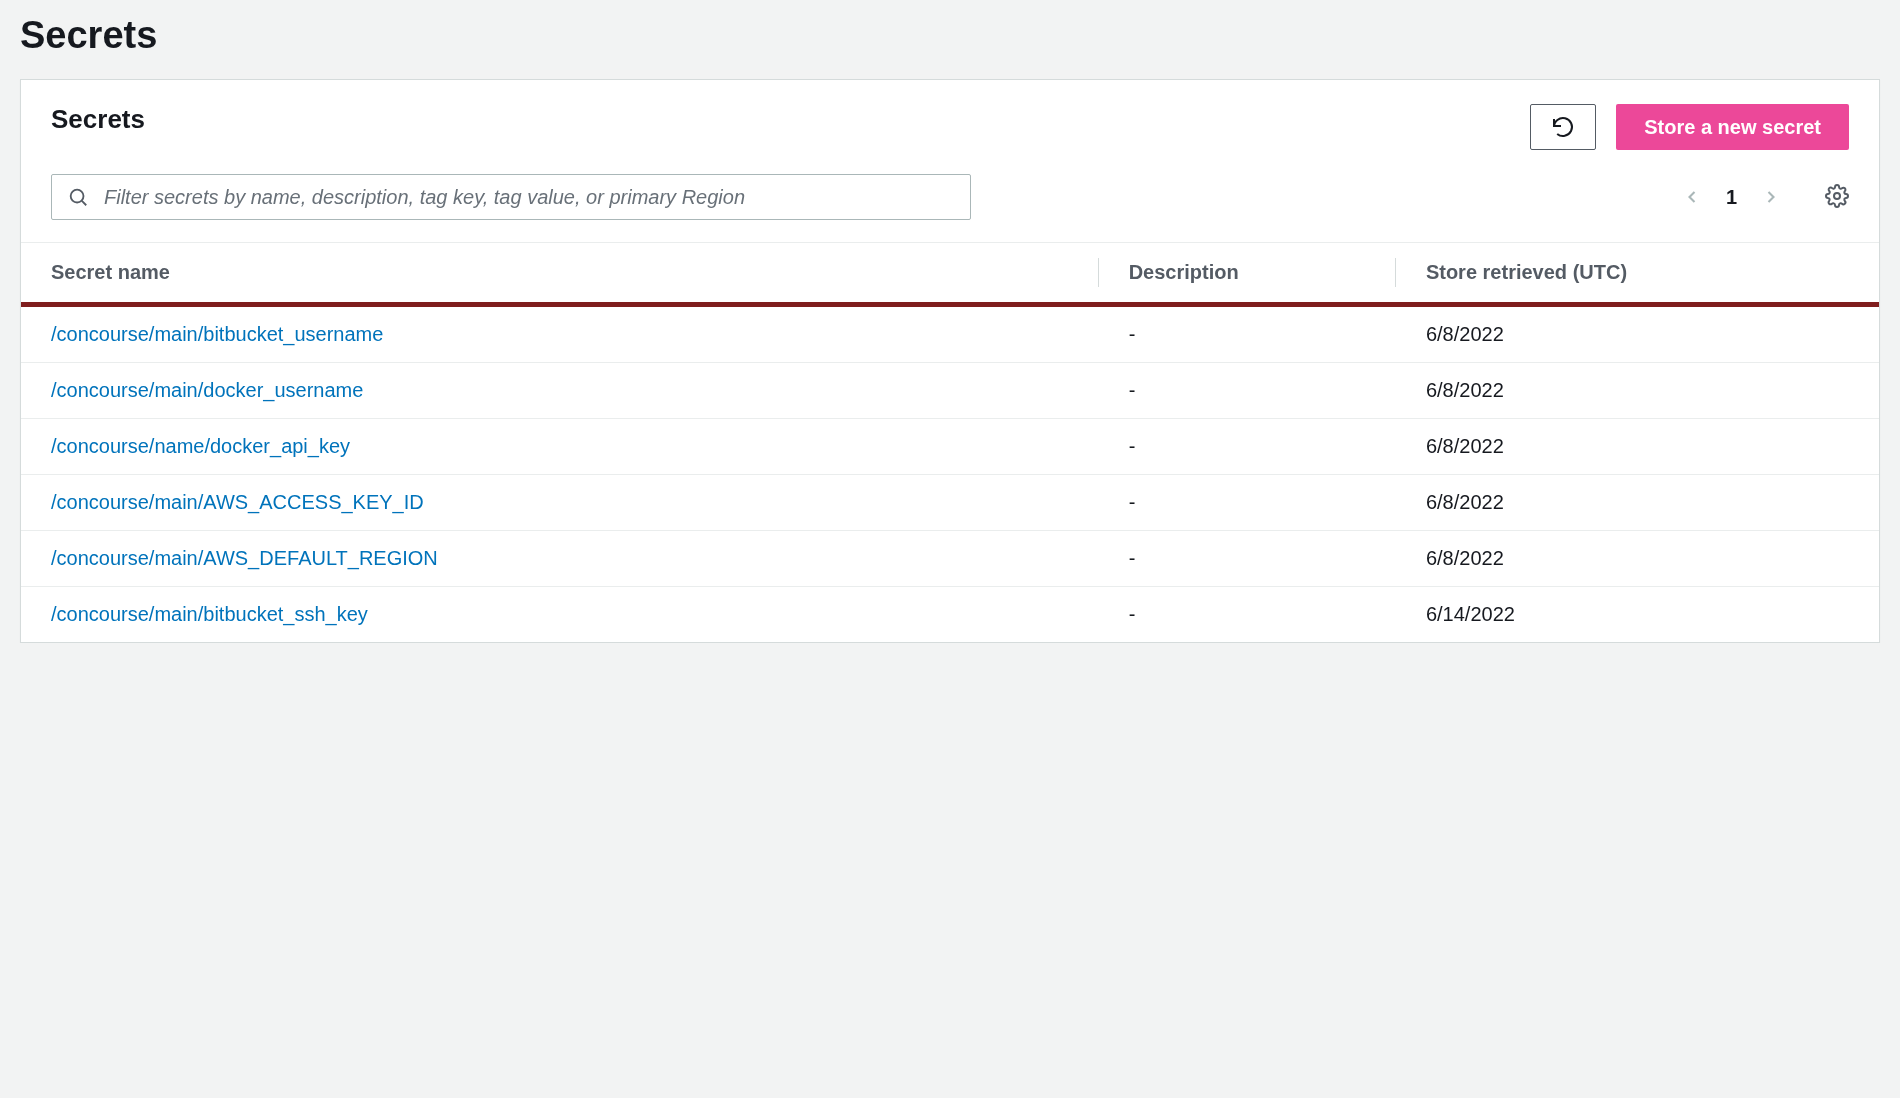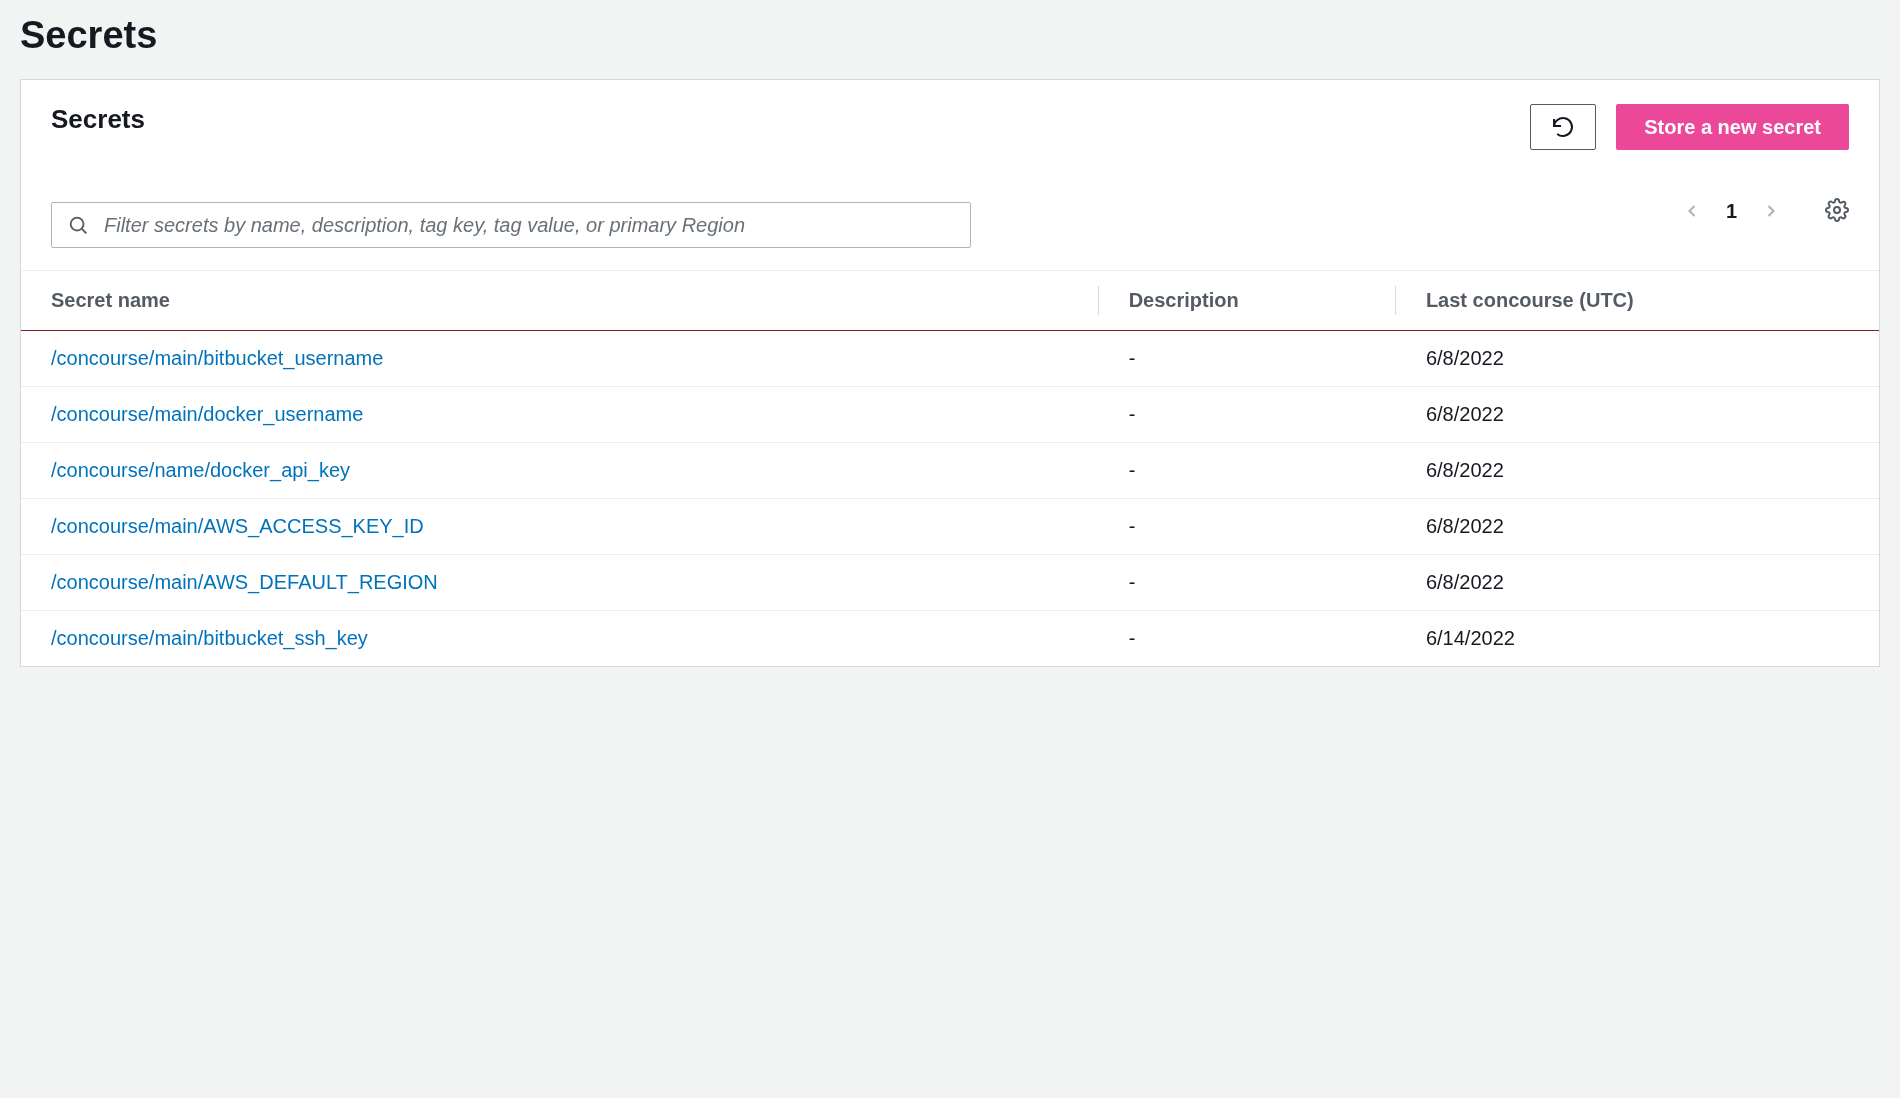--- a/index.html
+++ b/index.html
@@ -72,21 +72,20 @@
     .filter-row {
       display: flex;
       justify-content: space-between;
       align-items: center;
       padding: 24px 30px 22px 30px;
     }
     .search-box {
       position: relative;
       width: 920px;
       max-width: 65%;
-      margin-top: 28px;
     }
     .search-box svg {
       position: absolute;
       left: 16px;
       top: 50%;
       transform: translateY(-50%);
       width: 22px;
       height: 22px;
       stroke: #545b64;
       stroke-width: 2;
@@ -150,21 +149,21 @@
       width: 100%;
       border-collapse: collapse;
     }
     thead th {
       text-align: left;
       font-size: 20px;
       font-weight: 700;
       color: #545b64;
       padding: 18px 30px;
       border-top: 1px solid #eaeded;
-      border-bottom: 1px solid #7f1d1d;
+      border-bottom: 5px solid #7f1d1d;
       position: relative;
     }
     thead th:not(:last-child)::after {
       content: "";
       position: absolute;
       right: 0;
       top: 25%;
       height: 50%;
       width: 1px;
       background: #d5dbdb;
@@ -234,21 +233,21 @@
         </svg>
       </button>
     </div>
   </div>
 
   <table>
     <thead>
       <tr>
         <th class="col-name">Secret name</th>
         <th class="col-desc">Description</th>
-        <th class="col-last">Last concourse (UTC)</th>
+        <th class="col-last">Store retrieved (UTC)</th>
       </tr>
     </thead>
     <tbody id="secrets-tbody">
     <tr>
           <td><a class="secret-link">/concourse/main/bitbucket_username</a></td>
           <td>-</td>
           <td>6/8/2022</td>
         </tr>
         <tr>
           <td><a class="secret-link">/concourse/main/docker_username</a></td>

